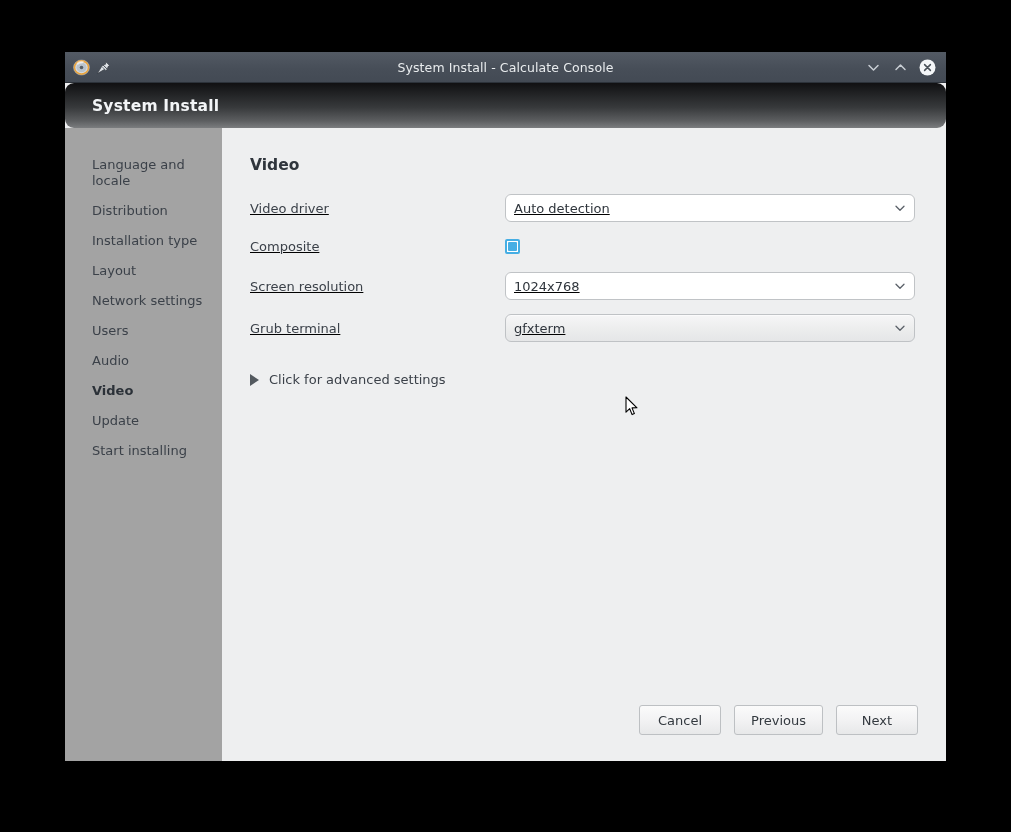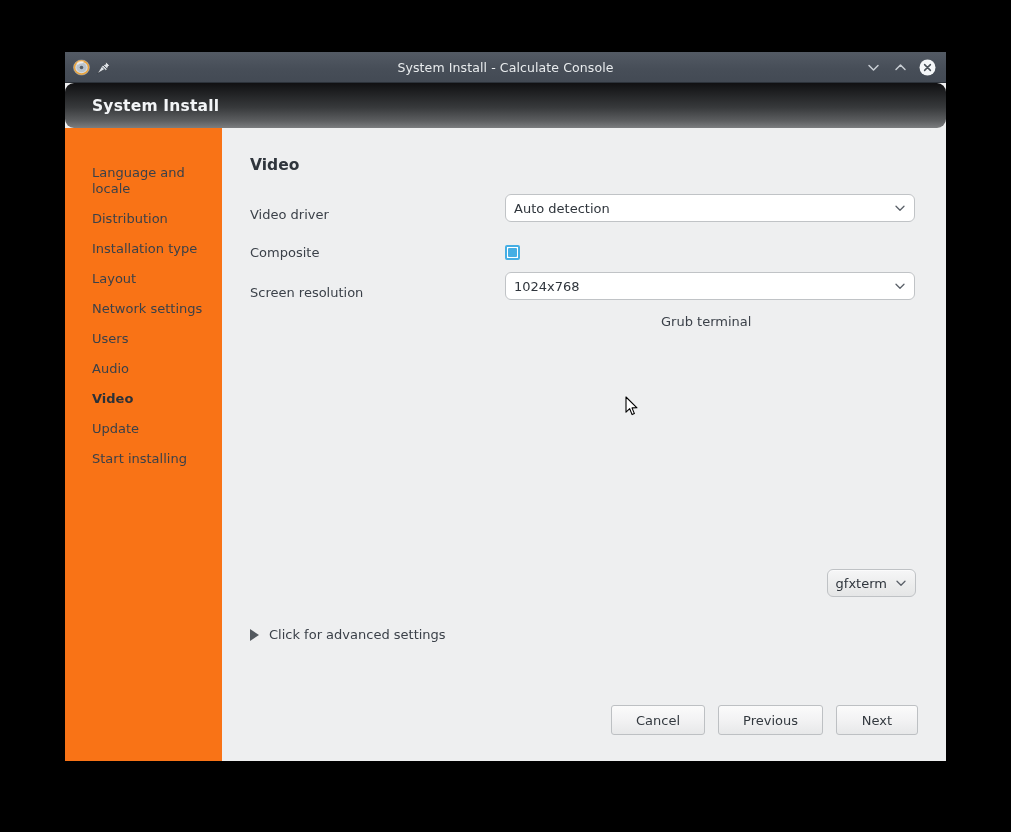--- a/index.html
+++ b/index.html
@@ -118,22 +118,22 @@
   
   #body {
     flex: 1 1 auto;
     display: flex;
     min-height: 0;
   }
 
   #sidebar {
     flex: 0 0 157px;
     width: 157px;
-    background: #f97316;
-    padding-top: 30px;
+    background: #a3a3a3;
+    padding-top: 22px;
     box-sizing: border-box;
   }
 
   .side-item {
     padding: 7px 14px 7px 27px;
     font-size: 13px;
     color: #3b4149;
     line-height: 16px;
     cursor: default;
   }
@@ -157,23 +157,24 @@
 
   #section-title {
     font-size: 15.5px;
     font-weight: bold;
     color: #2f353c;
     margin: 0 0 20px 0;
   }
 
   .form-row {
     display: flex;
-    align-items: flex-end;
+    align-items: center;
     margin-bottom: 10px;
     min-height: 28px;
+    text-decoration: underline;
   }
 
   .form-label {
     flex: 0 0 255px;
     width: 255px;
     font-size: 13px;
     color: #3b4149;
   }
 
   .field-wrap { flex: 1 1 auto; max-width: 410px; }
@@ -250,21 +251,21 @@
     display: flex;
     justify-content: flex-end;
     gap: 13px;
     padding: 0 28px 26px 0;
   }
 
   .btn {
     min-width: 82px;
     height: 30px;
     box-sizing: border-box;
-    padding: 0 24px;
+    padding: 0 16px;
     border: 1px solid #bdc0c3;
     border-radius: 3px;
     background: linear-gradient(to bottom, #fbfbfb 0%, #f2f2f3 52%, #e7e8e9 100%);
     font-size: 13px;
     color: #33393f;
     display: flex;
     align-items: center;
     justify-content: center;
     cursor: default;
     font-family: "DejaVu Sans", sans-serif;
@@ -385,21 +386,21 @@
                 <span>1024x768</span>
                 <span class="chev">
                   <svg viewBox="0 0 12 12" width="12" height="12">
                     <path d="M2 4.3 L6 8.3 L10 4.3" fill="none" stroke="#5a6068" stroke-width="1.3" stroke-linecap="round" stroke-linejoin="round"></path>
                   </svg>
                 </span>
               </div>
             </div>
           </div>
 
-          <div class="form-row" style="margin-top:14px;flex-direction:column;">
+          <div class="form-row" style="margin-top:14px;">
             <div class="form-label">Grub terminal</div>
             <div class="field-wrap">
               <div class="combo grey">
                 <span>gfxterm</span>
                 <span class="chev">
                   <svg viewBox="0 0 12 12" width="12" height="12">
                     <path d="M2 4.3 L6 8.3 L10 4.3" fill="none" stroke="#5a6068" stroke-width="1.3" stroke-linecap="round" stroke-linejoin="round"></path>
                   </svg>
                 </span>
               </div>

